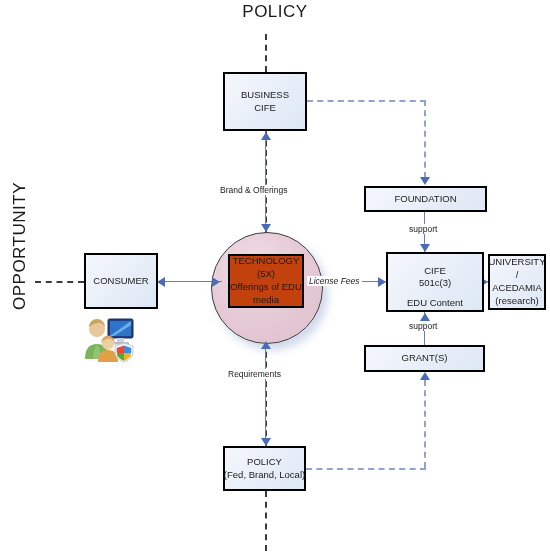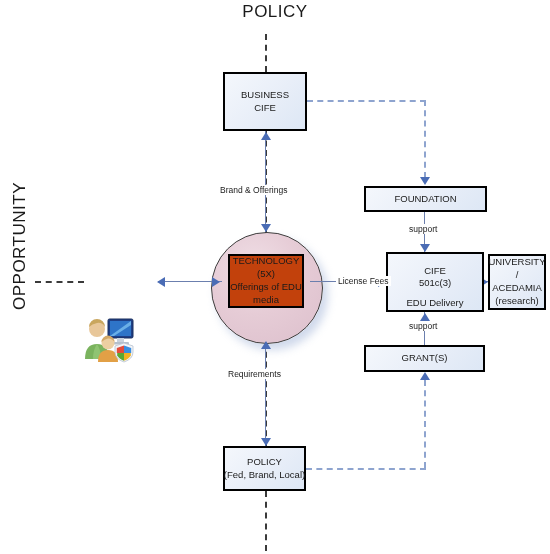--- a/index.html
+++ b/index.html
@@ -155,21 +155,21 @@
   <div class="arrow arr-up" style="left:261px; top:341px;"></div>
   <div class="arrow arr-down" style="left:261px; top:438px;"></div>
   <div class="edge-label" style="left:226px; top:369px;">Requirements</div>
 
   <div class="line solid-h" style="left:158px; top:281px; width:64px;"></div>
   <div class="arrow arr-left" style="left:157px; top:277px;"></div>
   <div class="arrow arr-right" style="left:212px; top:277px;"></div>
 
   <div class="line solid-h" style="left:310px; top:281px; width:76px;"></div>
   <div class="arrow arr-right" style="left:378px; top:277px;"></div>
-  <div class="edge-label" style="left:336px; top:276px;">License Fees</div>
+  <div class="edge-label" style="left:307px; top:276px;font-style:italic;">License Fees</div>
 
   <div class="line solid-v" style="left:424px; top:211px; height:41px;"></div>
   <div class="arrow arr-down" style="left:420px; top:244px;"></div>
   <div class="edge-label" style="left:407px; top:224px;">support</div>
 
   <div class="line solid-v" style="left:424px; top:312px; height:33px;"></div>
   <div class="arrow arr-up" style="left:420px; top:313px;"></div>
   <div class="edge-label" style="left:407px; top:321px;">support</div>
 
   <div class="line solid-h" style="left:460px; top:281px; width:28px;"></div>
@@ -191,20 +191,23 @@
 
   <div class="tech-circle"></div>
 
   <div class="node tech-box" style="left:228px; top:254px; width:76px; height:54px;">
     <span class="ln">TECHNOLOGY</span>
     <span class="ln">(5X)</span>
     <span class="ln">Offerings of EDU</span>
     <span class="ln">media</span>
   </div>
 
+  <div class="node" style="left:84px; top:253px; width:74px; height:56px;">
+    <span class="ln">CONSUMER</span>
+  </div>
 
   <div class="clipart">
     <svg width="56" height="46" viewBox="0 0 56 46" xmlns="http://www.w3.org/2000/svg">
 
       <rect x="28" y="2" width="25" height="19" rx="1.5" fill="#1f3f86" stroke="#1a2e5c" stroke-width="1"></rect>
       <rect x="30" y="4" width="21" height="15" fill="#2e74c8"></rect>
       <polygon points="30,19 51,4 51,8 34,19" fill="#7fc3f2" opacity="0.75"></polygon>
       <rect x="37" y="21" width="7" height="4" fill="#c9d2dd"></rect>
       <rect x="32" y="25" width="17" height="2.5" rx="1" fill="#b4bfcc"></rect>
 
@@ -225,21 +228,21 @@
     </svg>
   </div>
 
   <div class="node" style="left:364px; top:186px; width:123px; height:26px;">
     <span class="ln">FOUNDATION</span>
   </div>
 
   <div class="node" style="left:386px; top:252px; width:98px; height:60px;justify-content:flex-end;">
     <span class="ln">CIFE</span>
     <span class="ln">501c(3)</span>
-    <span class="ln gap">EDU Delivery</span>
+    <span class="ln gap">EDU Content</span>
   </div>
 
   <div class="node" style="left:364px; top:345px; width:121px; height:27px;">
     <span class="ln">GRANT(S)</span>
   </div>
 
   <div class="node" style="left:488px; top:254px; width:58px; height:56px;">
     <span class="ln">UNIVERSITY</span>
     <span class="ln">/</span>
     <span class="ln">ACEDAMIA</span>

